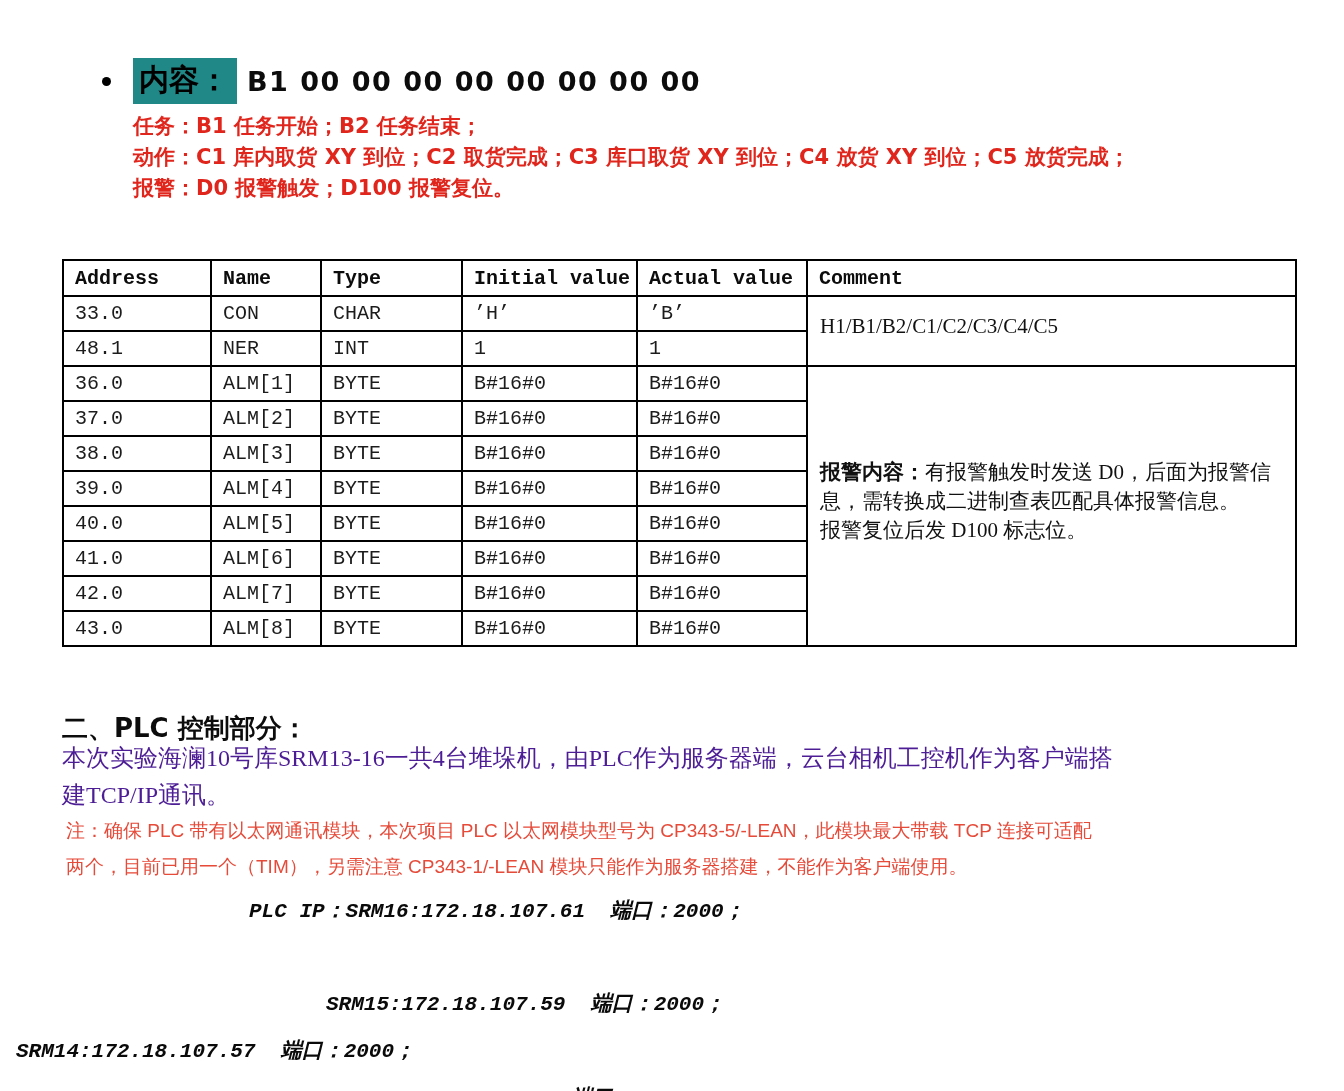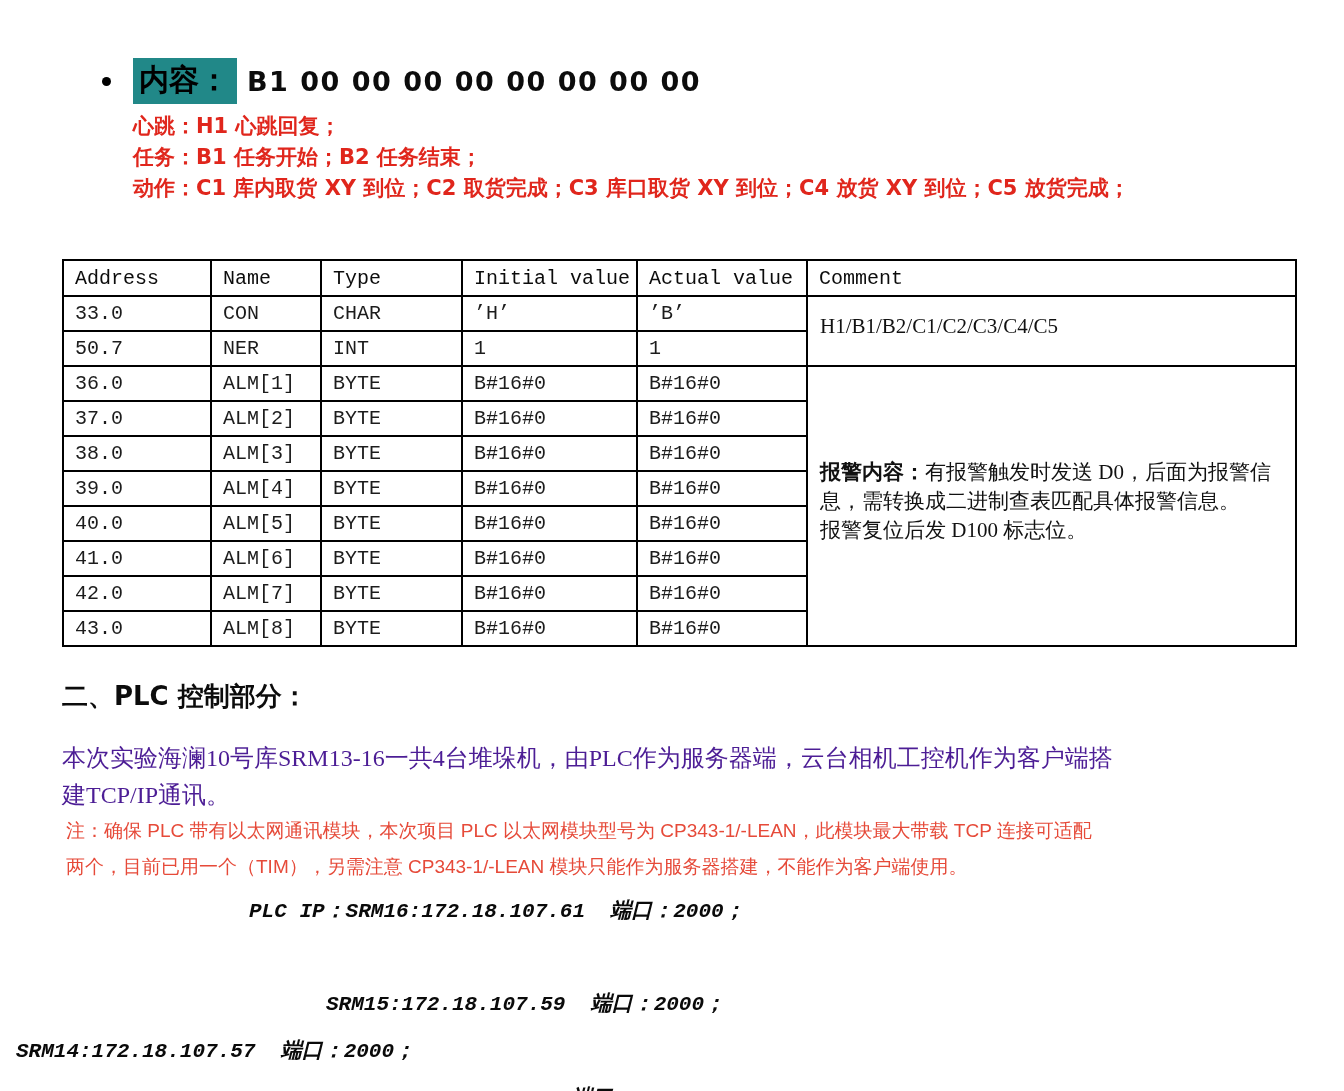--- a/index.html
+++ b/index.html
@@ -38,30 +38,30 @@
   }
   .var-table col.c-addr{width:148px;}
   .var-table col.c-name{width:110px;}
   .var-table col.c-type{width:141px;}
   .var-table col.c-init{width:175px;}
   .var-table col.c-act{width:170px;}
   .var-table th,.var-table td{
     border:2px solid #000;padding:0 4px 0 11px;text-align:left;vertical-align:middle;
     font-family:"Liberation Mono", monospace;font-size:20px;overflow:hidden;white-space:nowrap;
   }
-  .var-table th{font-weight:normal;height:34px;}
+  .var-table th{font-weight:bold;height:34px;}
   .var-table td{height:33px;font-weight:normal;color:#1c1c1c;}
   .var-table td.comment-cell{
     font-family:"Liberation Serif", serif;font-size:21px;white-space:normal;
     vertical-align:middle;padding:2px 8px 12px 12px;line-height:29px;color:#111;
   }
   .comment-title{font-weight:bold;}
   
   .sec-heading{
-    position:absolute;left:62px;top:679px;font-family:"DejaVu Sans", sans-serif;
+    position:absolute;left:62px;top:711px;font-family:"DejaVu Sans", sans-serif;
     font-weight:bold;font-size:26px;white-space:pre;
   }
   
   .body-par{
     position:absolute;left:62px;top:740px;font-family:Liberation Serif, serif;
     font-size:24px;line-height:37px;color:#4c1d95;
   }
   .body-par .par-line{white-space:pre;}
   
   .note{
@@ -85,23 +85,23 @@
 
 <div class="doc">
 
   <div class="bullet-row">
     <span class="bullet-dot"></span>
     <span class="hl-label">内容：</span>
     <span class="bullet-value">B1 00 00 00 00 00 00 00 00</span>
   </div>
 
   <div class="red-lines">
-    <div class="red-line">心跳：H1 心跳回复；</div>
     <div class="red-line">任务：B1 任务开始；B2 任务结束；</div>
     <div class="red-line">动作：C1 库内取货 XY 到位；C2 取货完成；C3 库口取货 XY 到位；C4 放货 XY 到位；C5 放货完成；</div>
+    <div class="red-line">报警：D0 报警触发；D100 报警复位。</div>
   </div>
 
   <table class="var-table">
     <colgroup>
       <col class="c-addr">
         <col class="c-name">
         <col class="c-type">
       <col class="c-init">
         <col class="c-act">
         <col class="c-comment">
@@ -117,21 +117,21 @@
     </tr>
     <tr>
       <td>33.0</td>
       <td>CON</td>
       <td>CHAR</td>
       <td>’H’</td>
       <td>’B’</td>
       <td class="comment-cell" rowspan="2">H1/B1/B2/C1/C2/C3/C4/C5</td>
     </tr>
     <tr>
-      <td>50.7</td>
+      <td>48.1</td>
       <td>NER</td>
       <td>INT</td>
       <td>1</td>
       <td>1</td>
     </tr>
     <tr>
       <td>36.0</td>
       <td>ALM[1]</td>
       <td>BYTE</td>
       <td>B#16#0</td>
@@ -194,21 +194,21 @@
     </table>
 
   <div class="sec-heading">二、PLC 控制部分：</div>
 
   <div class="body-par">
     <div class="par-line">本次实验海澜10号库SRM13-16一共4台堆垛机，由PLC作为服务器端，云台相机工控机作为客户端搭</div>
     <div class="par-line">建TCP/IP通讯。</div>
   </div>
 
   <div class="note">
-    <div class="note-line">注：确保 PLC 带有以太网通讯模块，本次项目 PLC 以太网模块型号为 CP343-1/-LEAN，此模块最大带载 TCP 连接可适配</div>
+    <div class="note-line">注：确保 PLC 带有以太网通讯模块，本次项目 PLC 以太网模块型号为 CP343-5/-LEAN，此模块最大带载 TCP 连接可适配</div>
     <div class="note-line">两个，目前已用一个（TIM），另需注意 CP343-1/-LEAN 模块只能作为服务器搭建，不能作为客户端使用。</div>
   </div>
 
   <div class="ip-block">
     <div class="ip-line ip-0">PLC IP：SRM16:172.18.107.61  端口：2000；</div>
     <div class="ip-line ip-1">SRM15:172.18.107.59  端口：2000；</div>
     <div class="ip-line ip-2">SRM14:172.18.107.57  端口：2000；</div>
     <div class="ip-line ip-3">SRM13:172.18.107.55  端口：2000；</div>
   </div>
 

